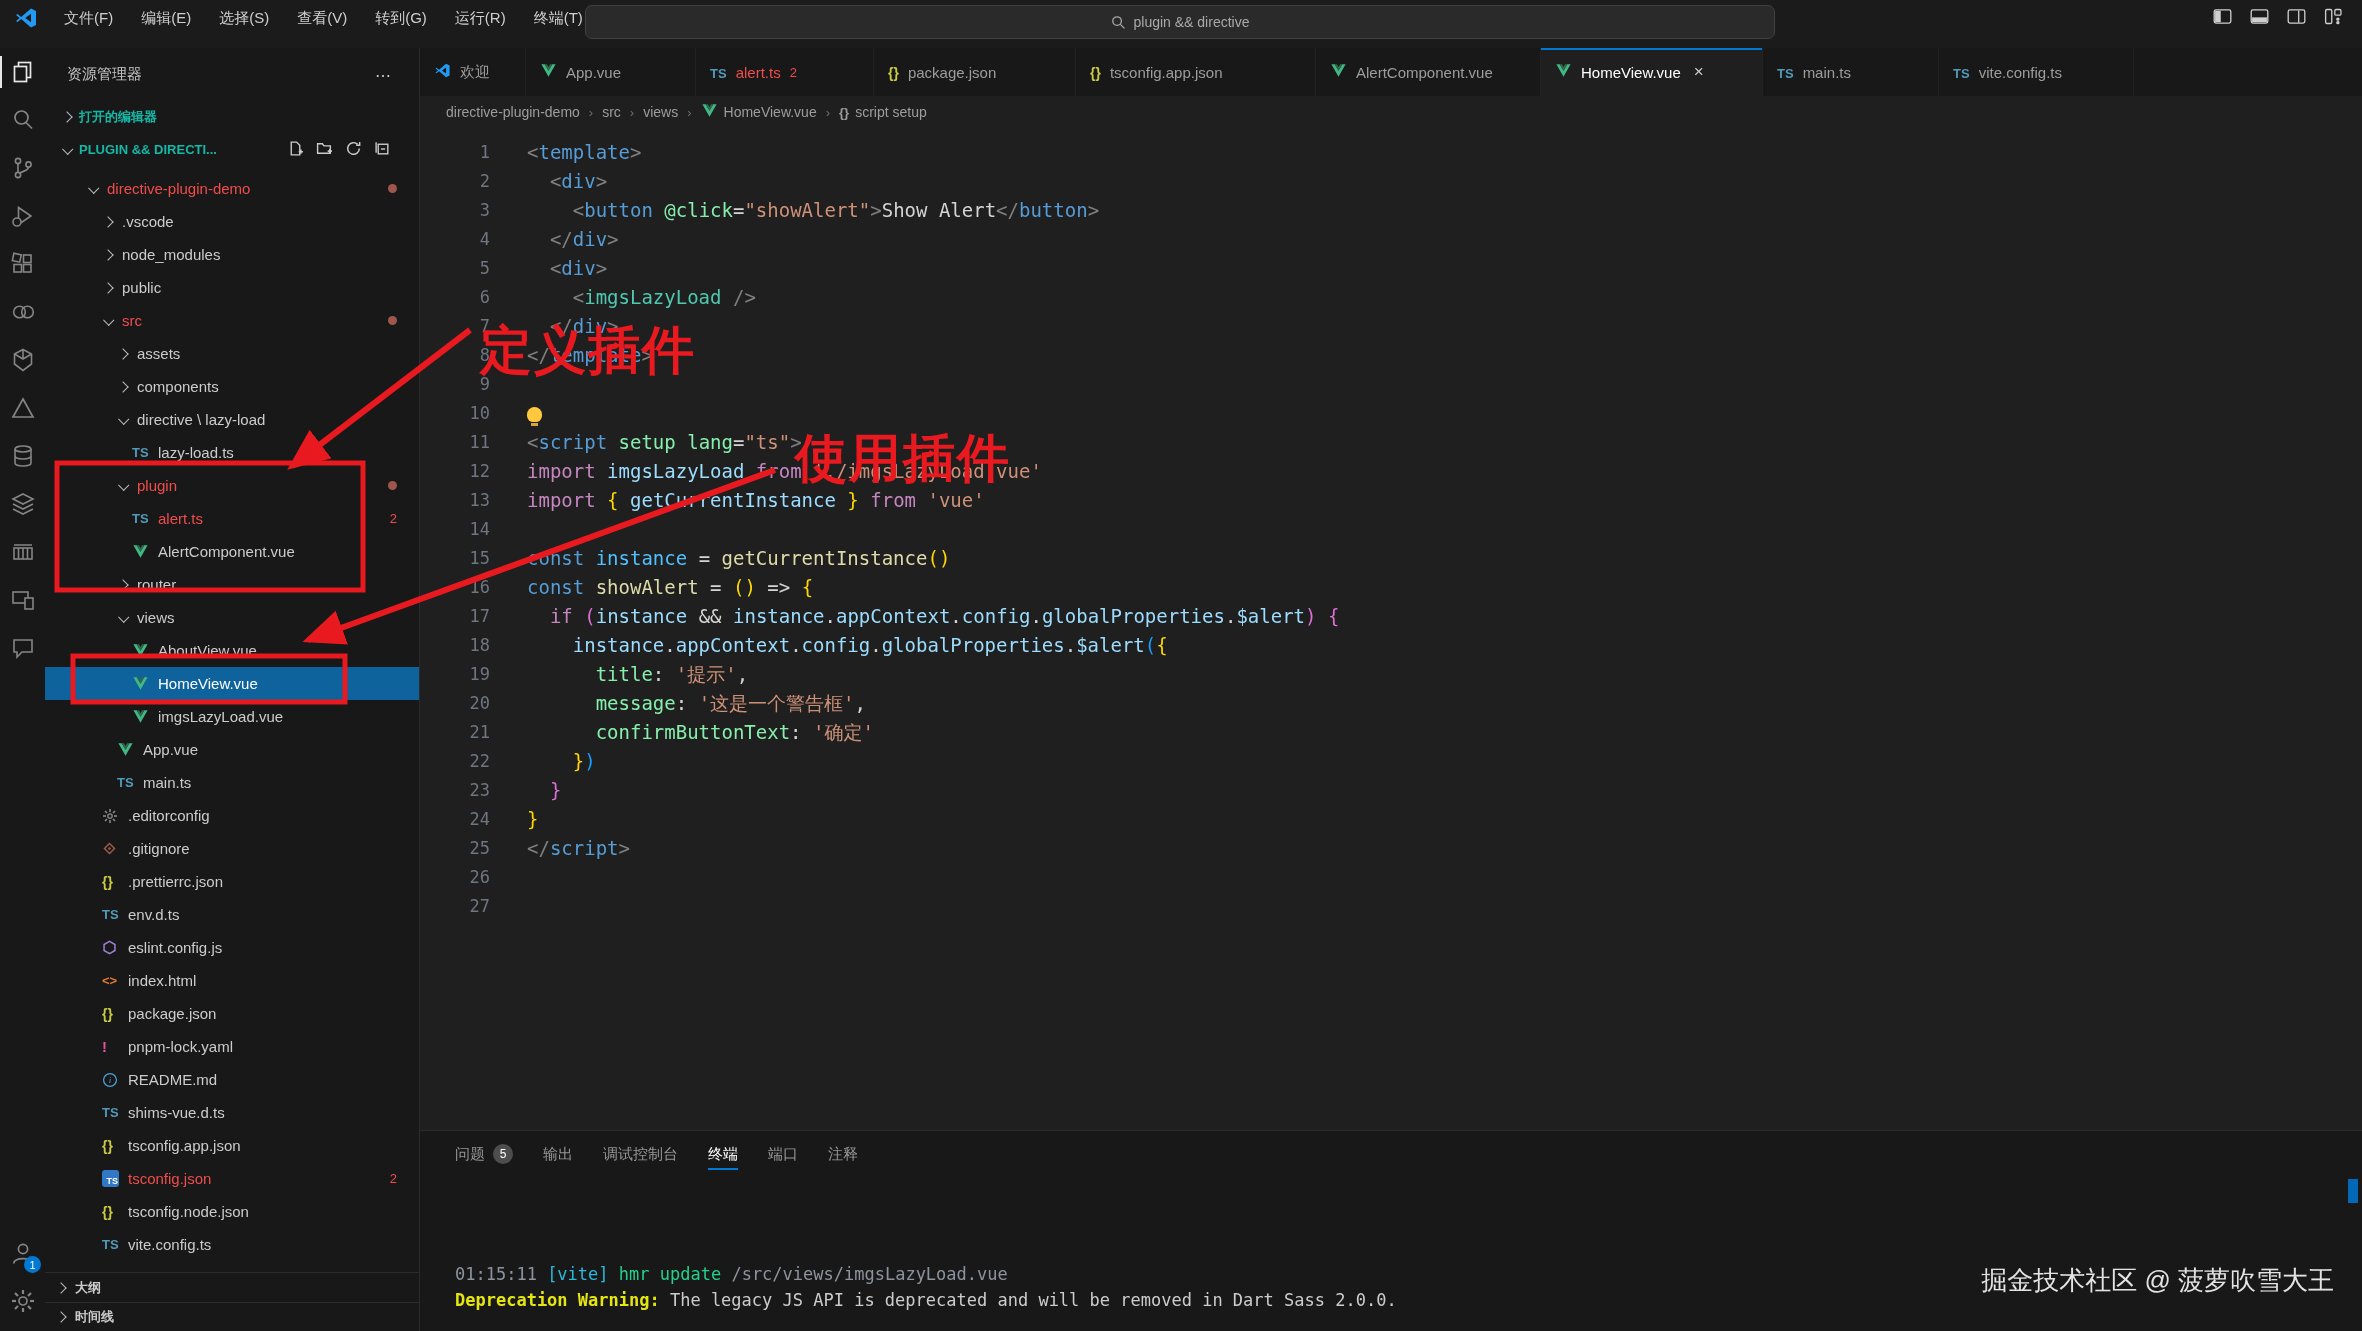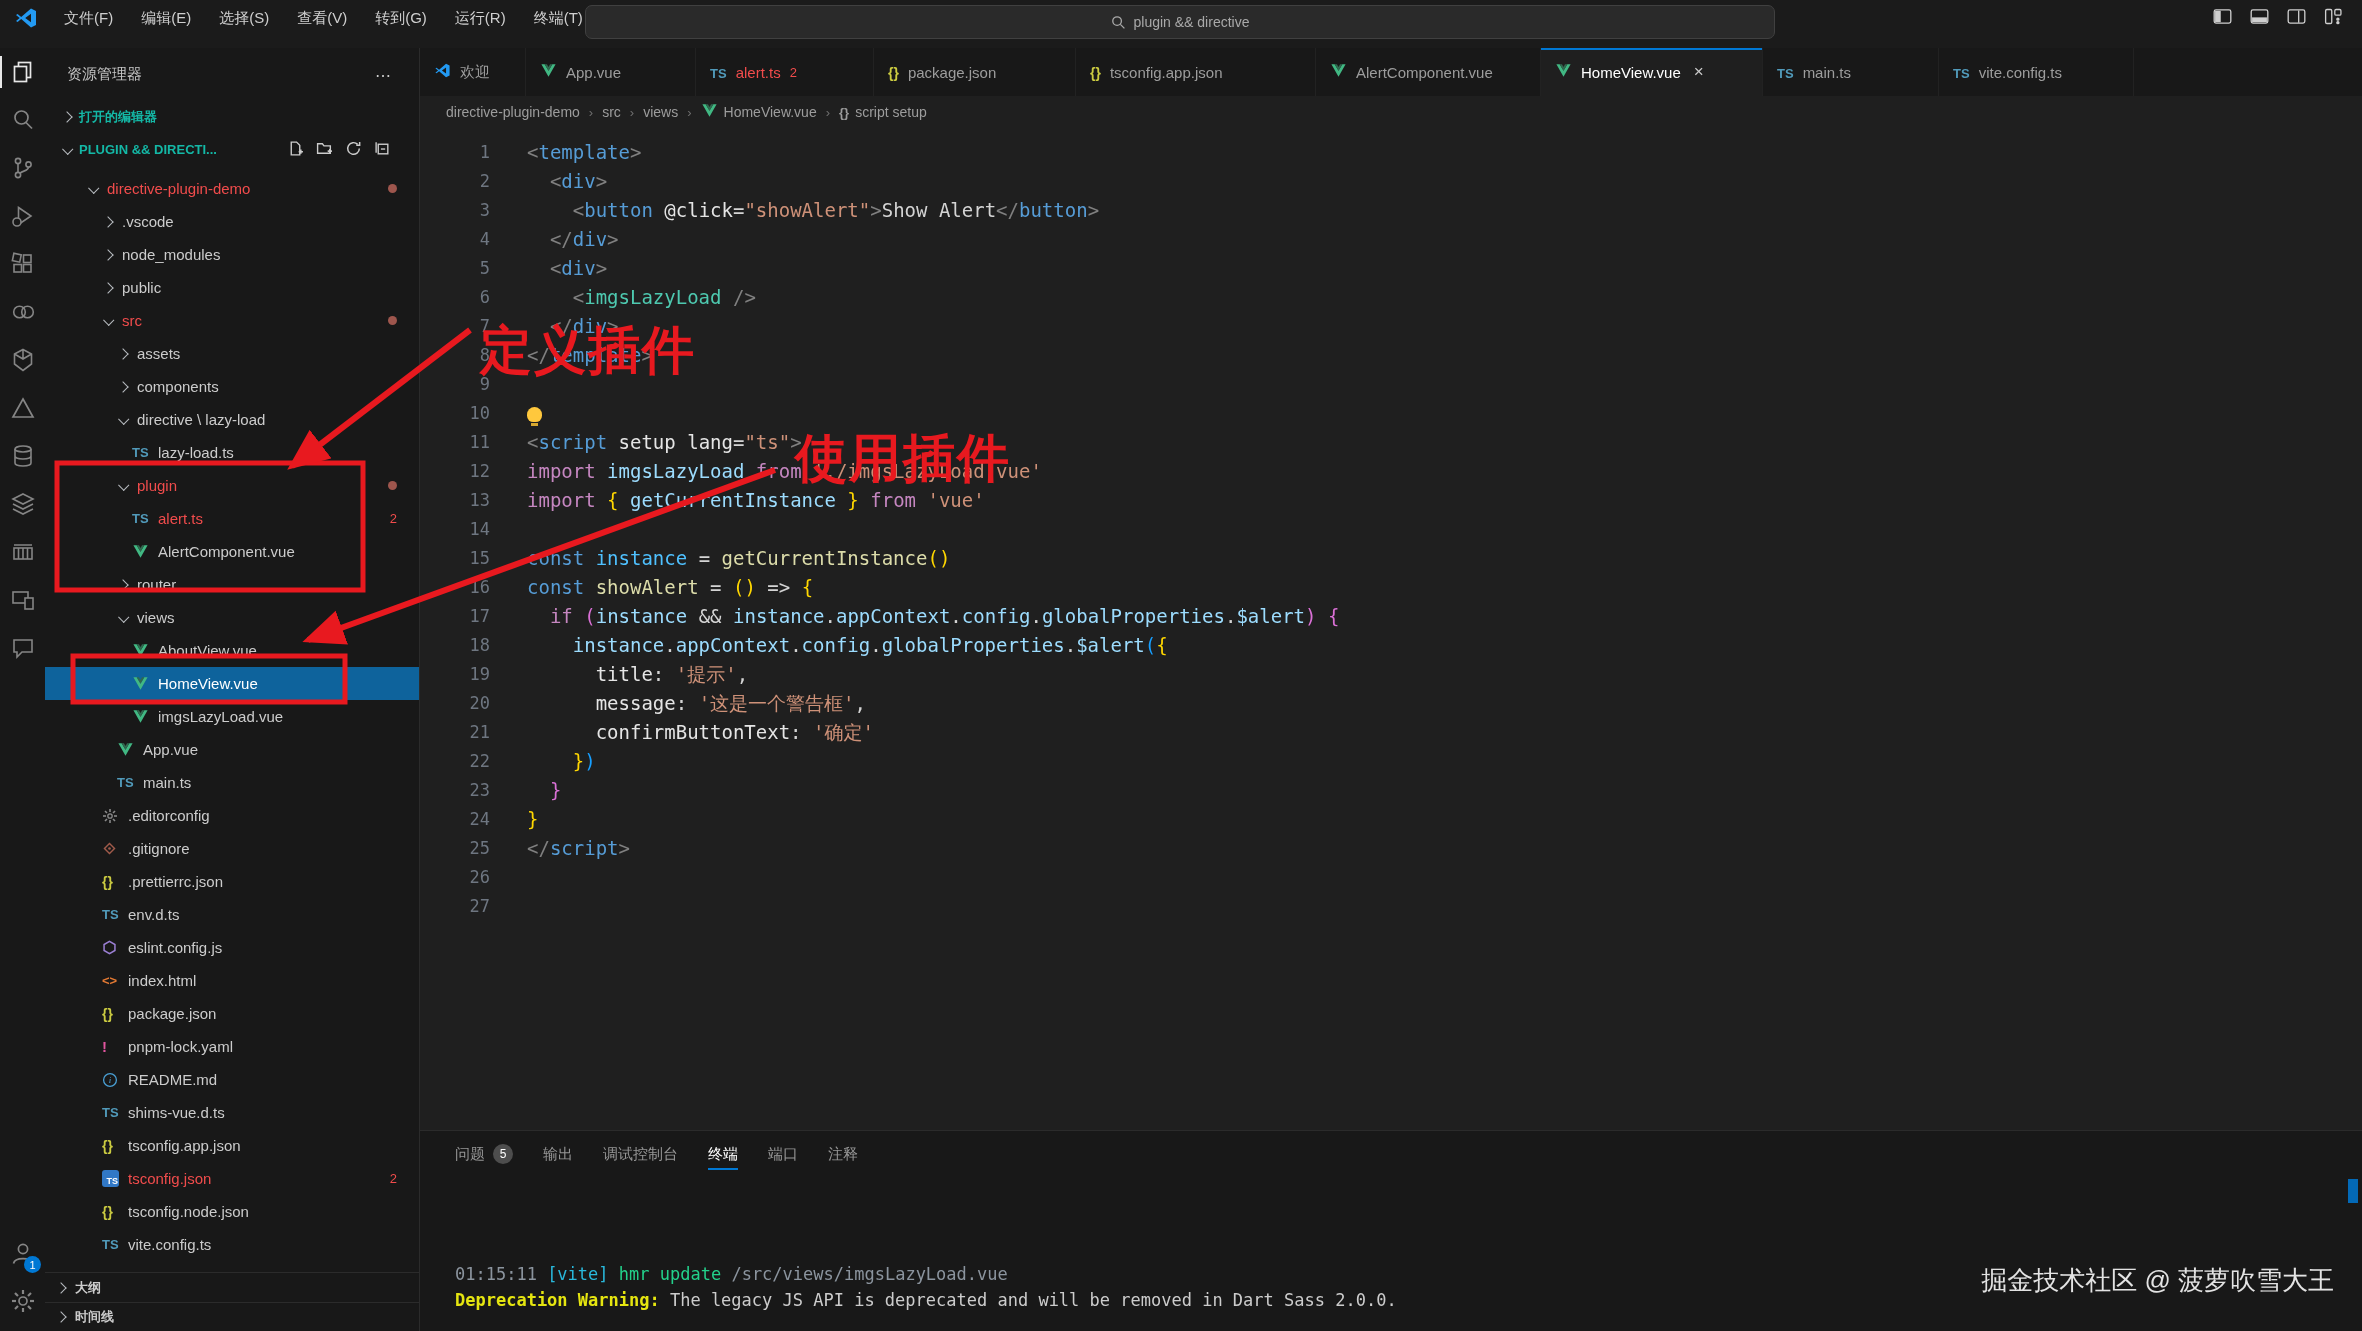--- a/index.html
+++ b/index.html
@@ -69,21 +69,21 @@
   .breadcrumb .sep { color:#6e6e6e; font-size:13px; }
   .bc-item { display:flex; align-items:center; gap:6px; cursor:pointer; }
   .bc-sym { color:#9d9d9d; font-weight:bold; font-size:13px; }
 
   
   .code { position:relative; padding-top:10px; font-family:"DejaVu Sans Mono",monospace;
     font-size:19px; line-height:29px; }
   .code-row { display:flex; height:29px; }
   .ln { width:70px; text-align:right; color:#6e7681; font-size:17px; flex:none; }
   .lc { padding-left:37px; white-space:pre; }
-  .tk-pu{color:#808080} .tk-tag{color:#569cd6} .tk-attr{color:#e5e5e5} .tk-str{color:#ce9178}
+  .tk-pu{color:#808080} .tk-tag{color:#569cd6} .tk-attr{color:#86efac} .tk-str{color:#ce9178}
   .tk-kw{color:#c586c0} .tk-cst{color:#569cd6} .tk-var{color:#9cdcfe} .tk-var2{color:#4fc1ff}
   .tk-fn{color:#dcdcaa} .tk-txt{color:#d4d4d4} .tk-cmp{color:#4ec9b0}
   .tk-b1{color:#ffd700} .tk-b2{color:#da70d6} .tk-b3{color:#179fff} .tk-op{color:#d4d4d4}
   .bulb-glyph { display:inline-block; width:15px; height:15px; background:#ffc83d;
     border-radius:50% 50% 42% 42%; position:relative; top:2px; }
   .bulb-glyph::after { content:""; position:absolute; left:4px; bottom:-4px; width:7px; height:3px; background:#d8a82f; }
 
   
   .panel { position:absolute; left:0; right:0; bottom:0; height:201px; background:#181818; border-top:1px solid #2b2b2b; }
   .panel-tabs { height:46px; display:flex; align-items:center; gap:30px; padding-left:35px; font-size:15px; color:#969696; }

